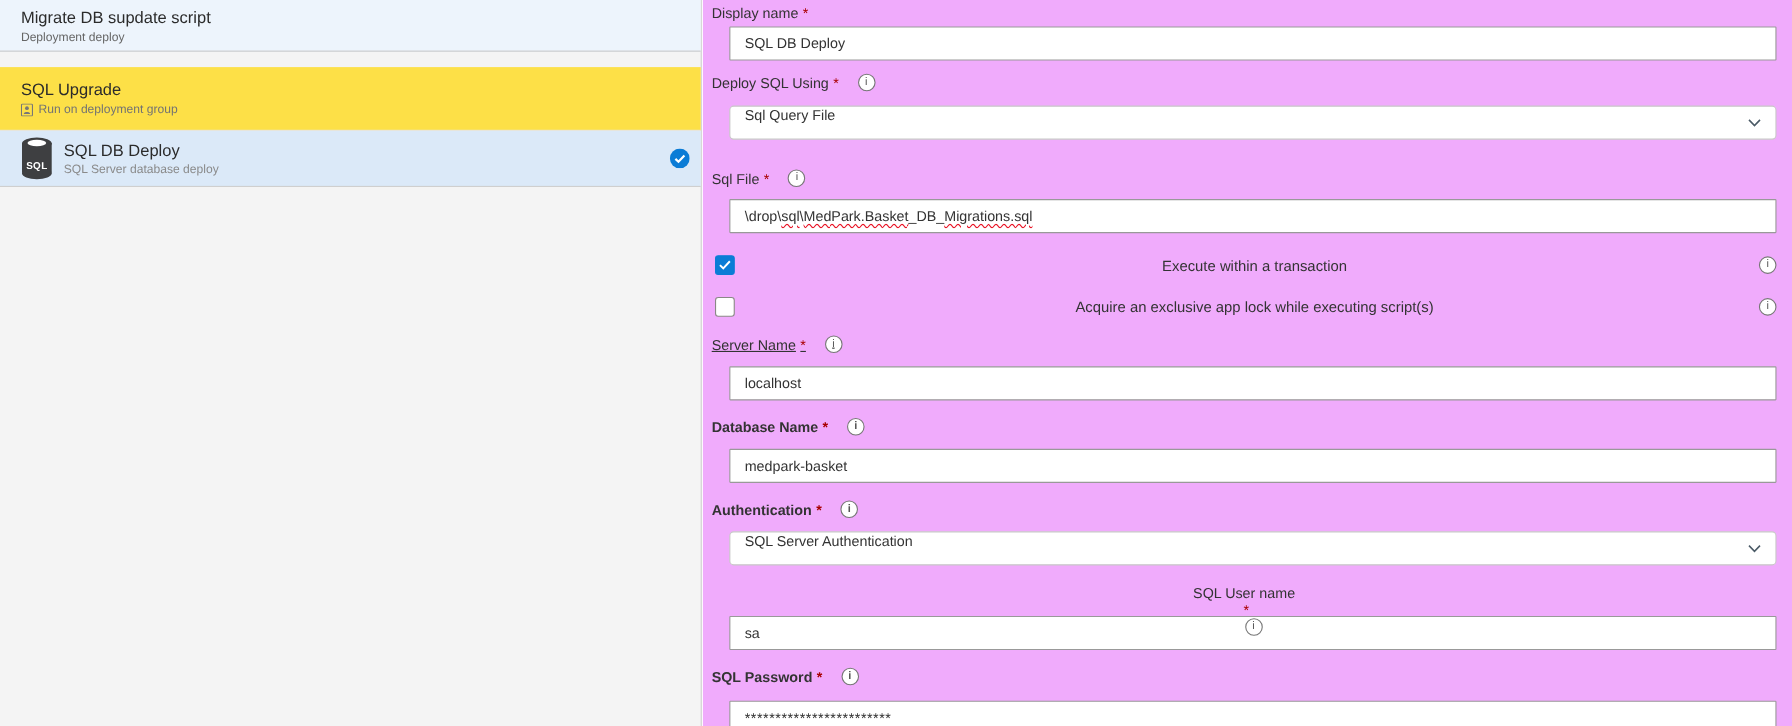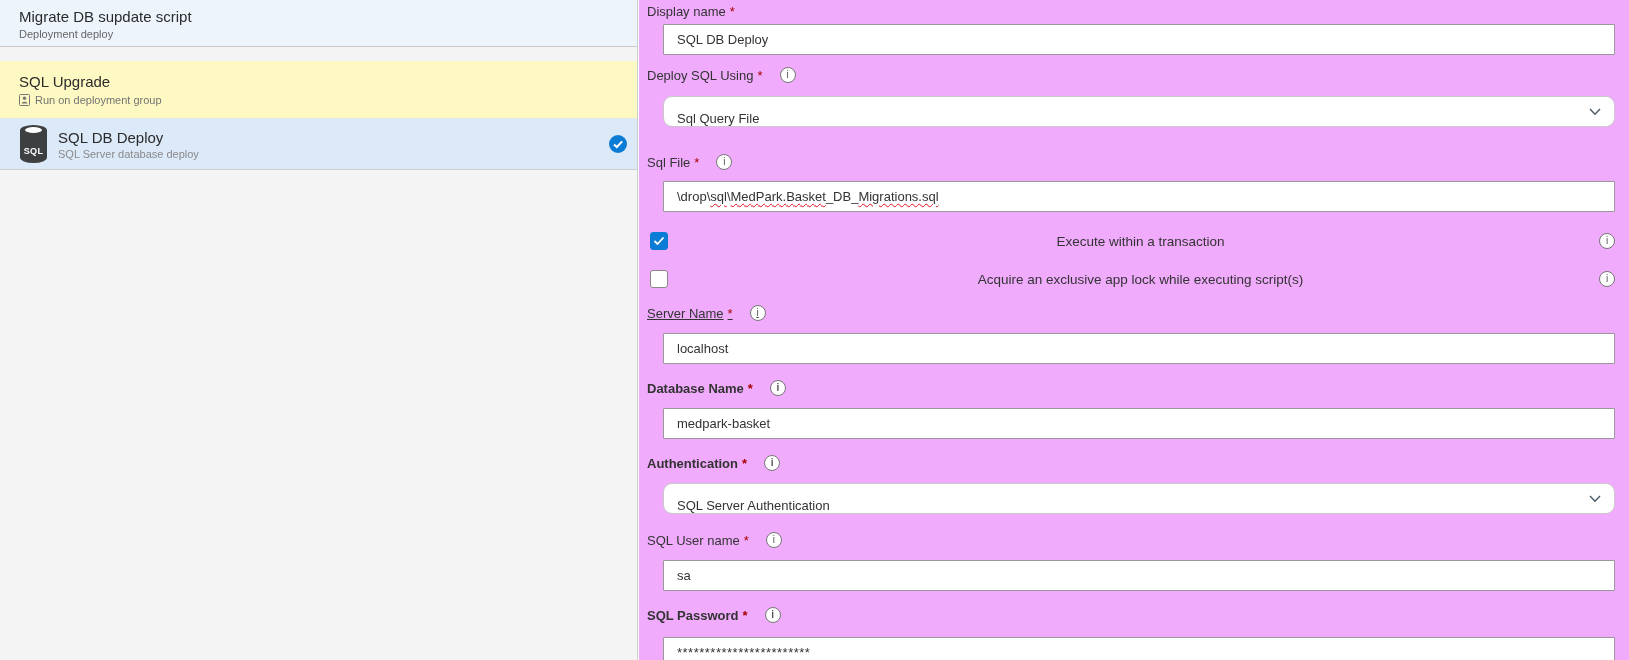--- a/index.html
+++ b/index.html
@@ -16,21 +16,21 @@
     background:#f4f4f4;border-right:1px solid #cfcfcf;box-sizing:border-box;
   }
   .process-header{
     height:47px;background:#edf4fc;border-bottom:1px solid #c9c9c9;
     padding:8px 0 0 19px;box-sizing:border-box;cursor:pointer;
   }
   .ph-title{font-size:15px;color:#2b2b2b;line-height:17px;}
   .ph-sub{font-size:11px;color:#666;margin-top:3px;}
 
   .phase-row{
-    margin-top:14px;height:58px;background:#fef9c3;border-bottom:1px solid #e6e6e6;
+    margin-top:14px;height:58px;background:#fde047;border-bottom:1px solid #e6e6e6;
     padding:12px 0 0 19px;box-sizing:border-box;cursor:pointer;
   }
   .phase-title{font-size:15px;color:#2b2b2b;line-height:17px;}
   .phase-sub{margin-top:4px;font-size:11px;color:#737373;display:flex;align-items:center;gap:5px;}
   .dg-icon{display:inline-flex;width:11px;height:12px;}
 
   .task-row{
     height:51px;background:#dbe9f8;border-bottom:1px solid #cfcfcf;
     display:flex;align-items:center;padding-left:20px;position:relative;
     box-sizing:border-box;cursor:pointer;
@@ -70,21 +70,21 @@
     margin-left:16px;width:calc(100% - 16px);height:31px;box-sizing:border-box;
     font-family:"Liberation Sans", sans-serif;font-size:13px;color:#333;
     background:#fff;
   }
   input.tb{border:1px solid #999;border-radius:1px;padding:0 13px;display:block;outline:none;}
   .div-input{
     border:1px solid #999;border-radius:1px;padding:5px 13px;display:flex;align-items:center;
     white-space:pre;cursor:text;
   }
   .select{
-    border:1px solid #c8c8c8;border-radius:9px;padding:0 13px;display:flex;align-items:flex-end;
+    border:1px solid #c8c8c8;border-radius:4px;padding:0 13px;display:flex;align-items:flex-start;
     position:relative;cursor:pointer;
   }
   .select .chev{position:absolute;right:13px;top:50%;transform:translateY(-50%);line-height:0;}
 
   .sq{
     text-decoration:underline;text-decoration-style:wavy;
     text-decoration-color:#e81123;text-decoration-thickness:1px;
     text-underline-offset:2px;
   }
 
@@ -92,21 +92,21 @@
   .checkbox{
     width:18px;height:18px;box-sizing:border-box;border:1px solid #8a8886;border-radius:3px;
     background:#fff;flex:0 0 auto;cursor:pointer;display:inline-flex;
     align-items:center;justify-content:center;line-height:0;
   }
   .checkbox.checked{background:#0b7cd6;border-color:#0b7cd6;}
   .cb-label{margin-left:29px;font-size:13.5px;color:#333;}
 
   .mt5{margin-top:5px;}  .mt9{margin-top:20px;justify-content:space-between;}   .mt11{margin-top:11px;}
   .mt12{margin-top:12px;}.mt13{margin-top:13px;} .mt14{margin-top:14px;}
-  .mt16{margin-top:16px;font-weight:bold;}.mt17{margin-top:17px;text-decoration:underline;} .mt18{margin-top:18px;}
+  .mt16{margin-top:16px;font-weight:bold;}.mt17{margin-top:17px;text-decoration:underline;} .mt18{margin-top:18px;flex-direction:column;}
   .mt27{margin-top:27px;}
 </style>
 </head>
 <body>
 
 <div class="left-panel">
 
   <div class="process-header">
     <div class="ph-title">Migrate DB supdate script</div>
     <div class="ph-sub">Deployment deploy</div>

